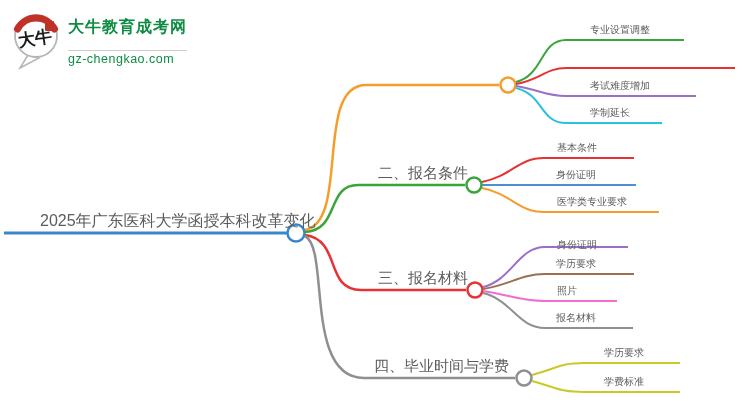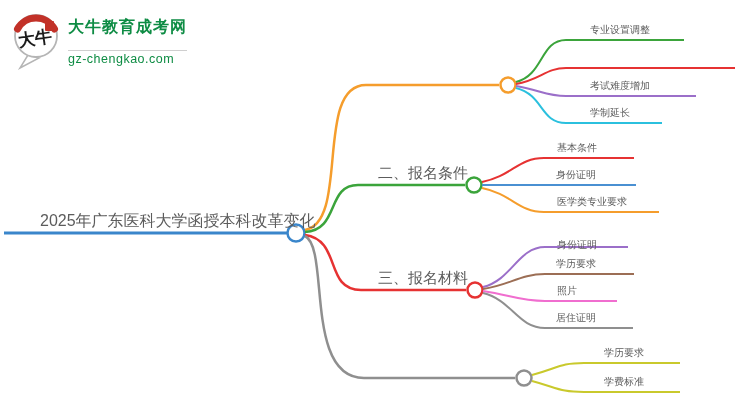--- a/index.html
+++ b/index.html
@@ -82,18 +82,19 @@
 
   <div class="lbl branch" style="left:378px; top:163px">二、报名条件</div>
   <div class="lbl" style="left:557px; top:139px">基本条件</div>
   <div class="lbl" style="left:556px; top:166px">身份证明</div>
   <div class="lbl" style="left:557px; top:193px">医学类专业要求</div>
 
   <div class="lbl branch" style="left:378px; top:268px">三、报名材料</div>
   <div class="lbl" style="left:557px; top:236px">身份证明</div>
   <div class="lbl" style="left:556px; top:255px">学历要求</div>
   <div class="lbl" style="left:557px; top:282px">照片</div>
-  <div class="lbl" style="left:556px; top:309px">居住证明</div>
+  <div class="lbl" style="left:556px; top:309px">报名材料</div>
 
+  <div class="lbl branch" style="left:374px; top:356px">四、毕业时间与学费</div>
   <div class="lbl" style="left:604px; top:344px">学历要求</div>
   <div class="lbl" style="left:604px; top:373px">学费标准</div>
 
 </div>
 
 </body></html>

